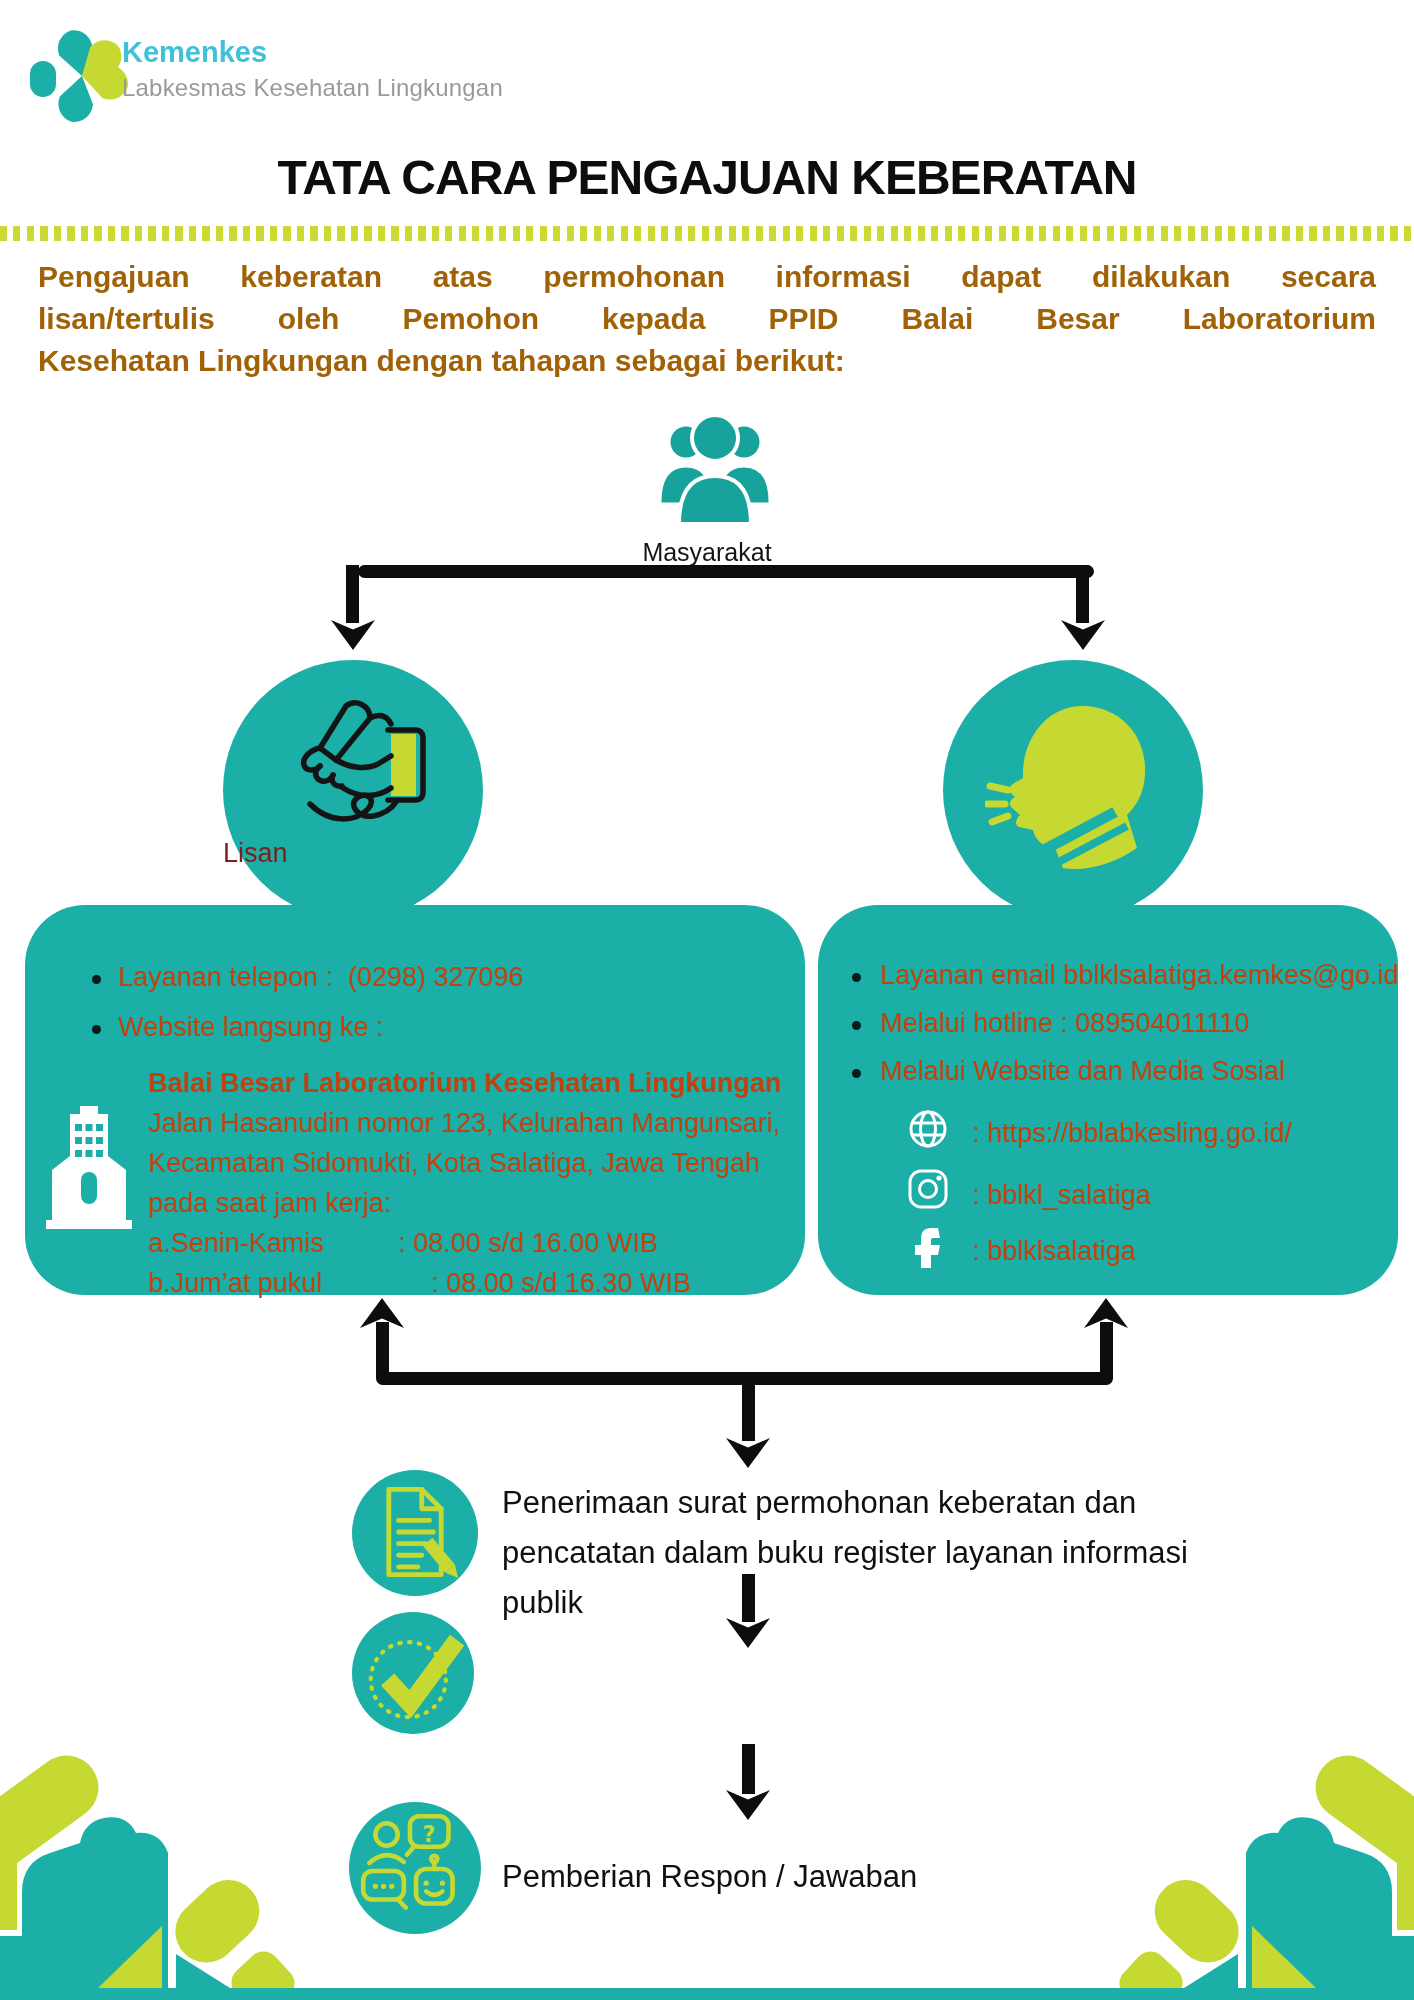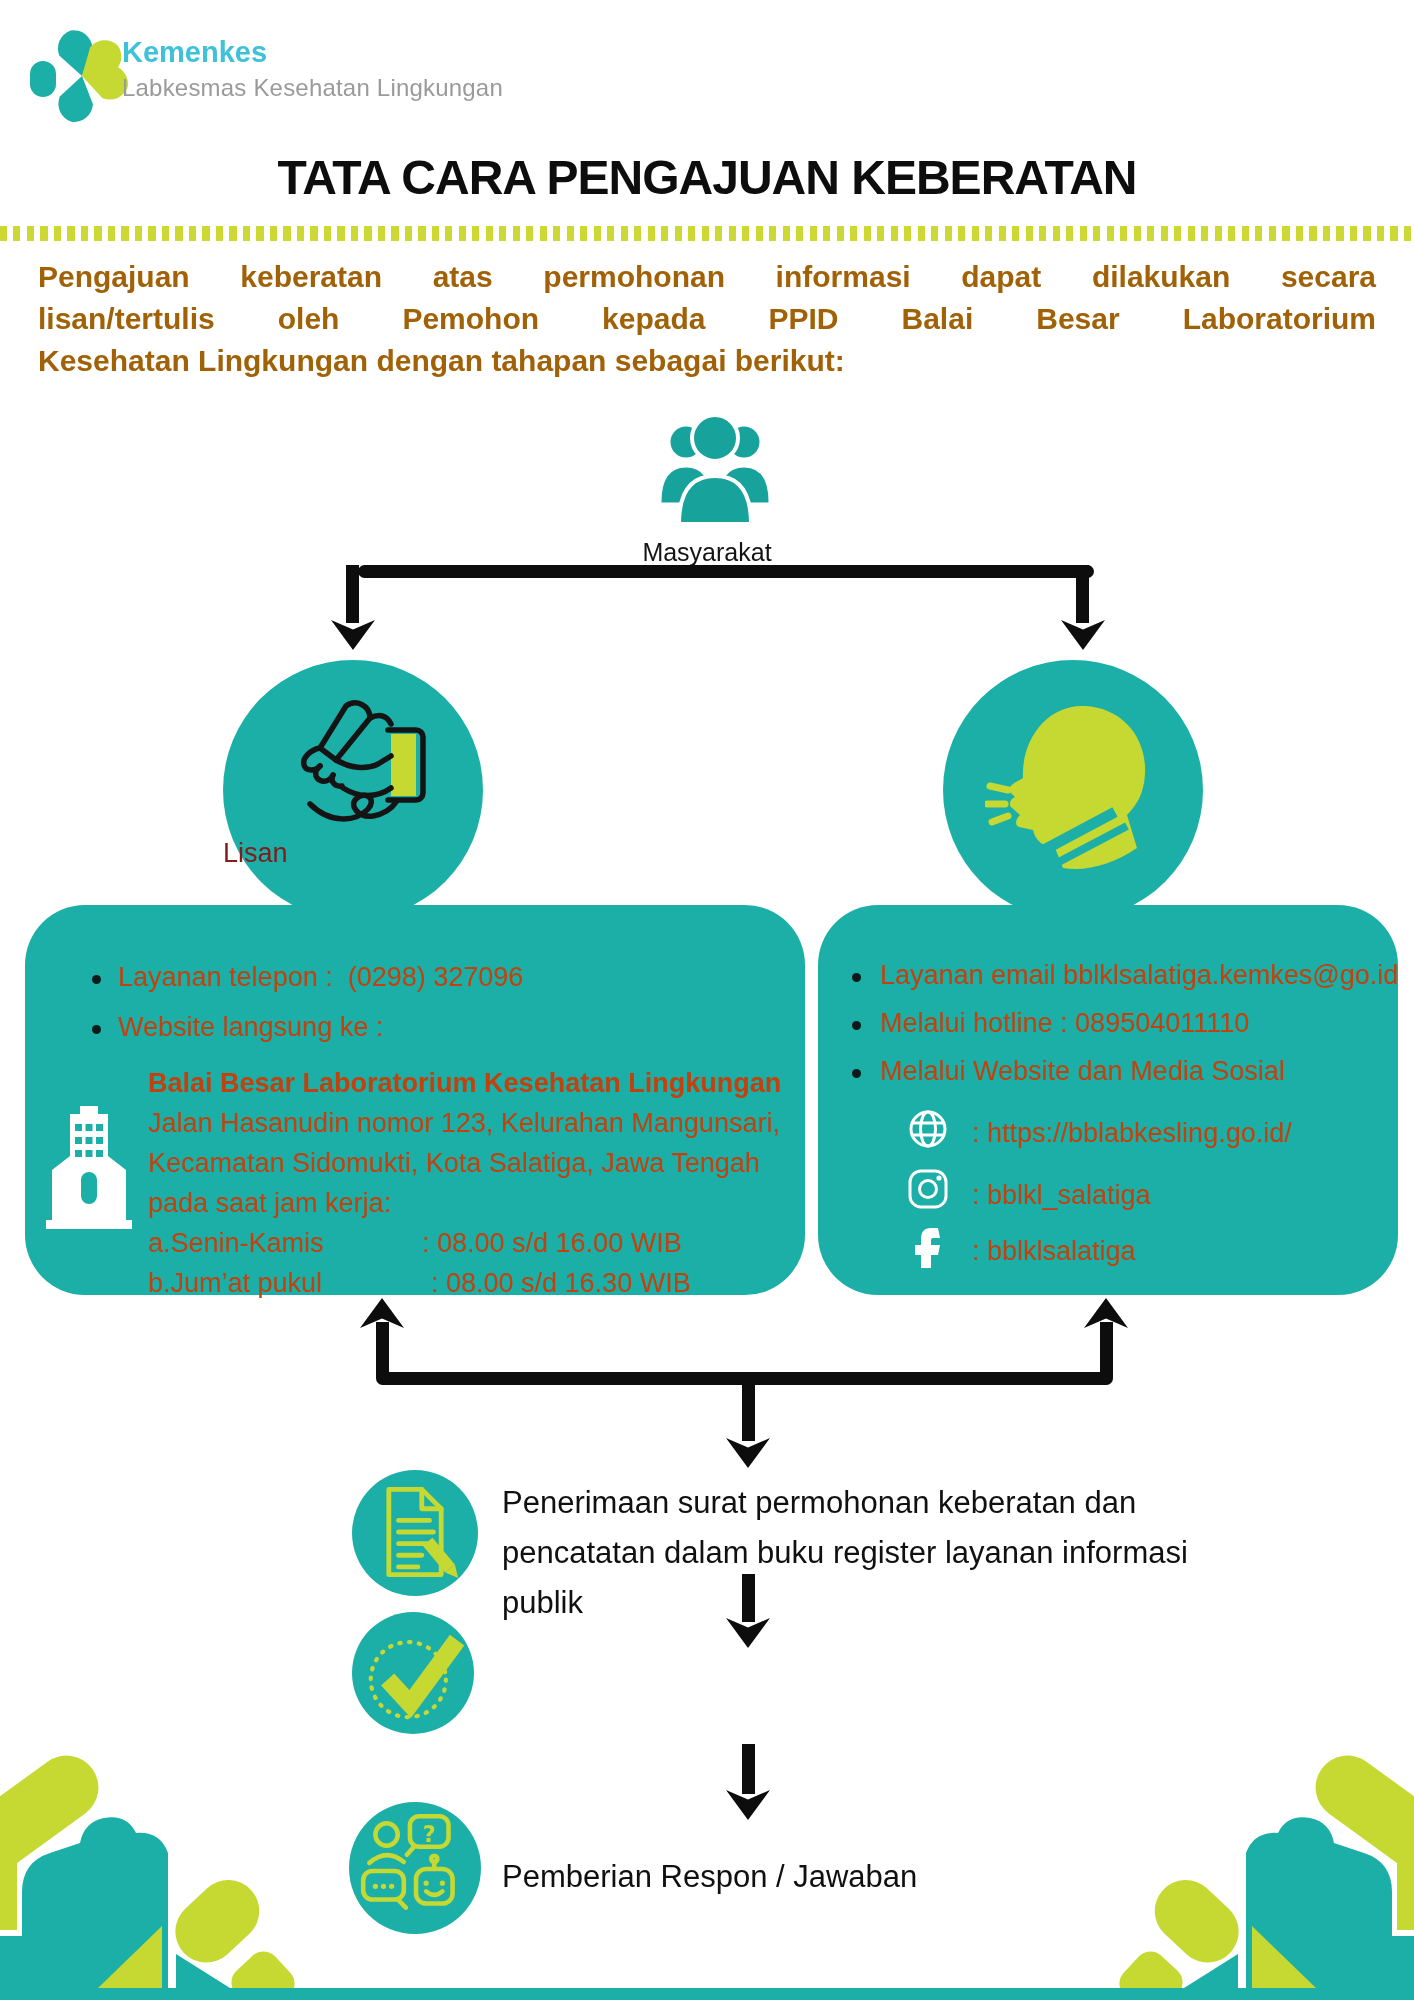--- a/index.html
+++ b/index.html
@@ -127,21 +127,21 @@
   <div class="abs info-box" style="left:25px;top:905px;width:780px;height:390px;"></div>
   <div class="abs box-bullet" style="left:92px;top:975px;"></div>
   <div class="abs box-text pre" style="left:118px;top:962px;">Layanan telepon :  (0298) 327096</div>
   <div class="abs box-bullet" style="left:92px;top:1025px;"></div>
   <div class="abs box-text" style="left:118px;top:1012px;">Website langsung ke :</div>
   <div class="abs box-text addr-title" style="left:148px;top:1068px;">Balai Besar Laboratorium Kesehatan Lingkungan</div>
   <div class="abs box-text" style="left:148px;top:1108px;">Jalan Hasanudin nomor 123, Kelurahan Mangunsari,</div>
   <div class="abs box-text" style="left:148px;top:1148px;">Kecamatan Sidomukti, Kota Salatiga, Jawa Tengah</div>
   <div class="abs box-text" style="left:148px;top:1188px;">pada saat jam kerja:</div>
   <div class="abs box-text" style="left:148px;top:1228px;">a.Senin-Kamis</div>
-  <div class="abs box-text" style="left:398px;top:1228px;margin-left:24px;">: 08.00 s/d 16.00 WIB</div>
+  <div class="abs box-text" style="left:398px;top:1228px;">: 08.00 s/d 16.00 WIB</div>
   <div class="abs box-text" style="left:148px;top:1268px;">b.Jum’at pukul</div>
   <div class="abs box-text" style="left:422px;top:1268px;margin-left:9px;">: 08.00 s/d 16.30 WIB</div>
   <div class="abs" style="left:44px;top:1106px;width:90px;height:126px;">
     <svg width="90" height="126" viewBox="0 0 90 126">
       <g fill="#ffffff">
         <rect x="36" y="0" width="18" height="10"></rect>
         <rect x="26" y="8" width="38" height="106"></rect>
         <polygon points="26,50 8,64 8,114 26,114"></polygon>
         <polygon points="64,50 82,64 82,114 64,114"></polygon>
         <rect x="2" y="114" width="86" height="9"></rect>

